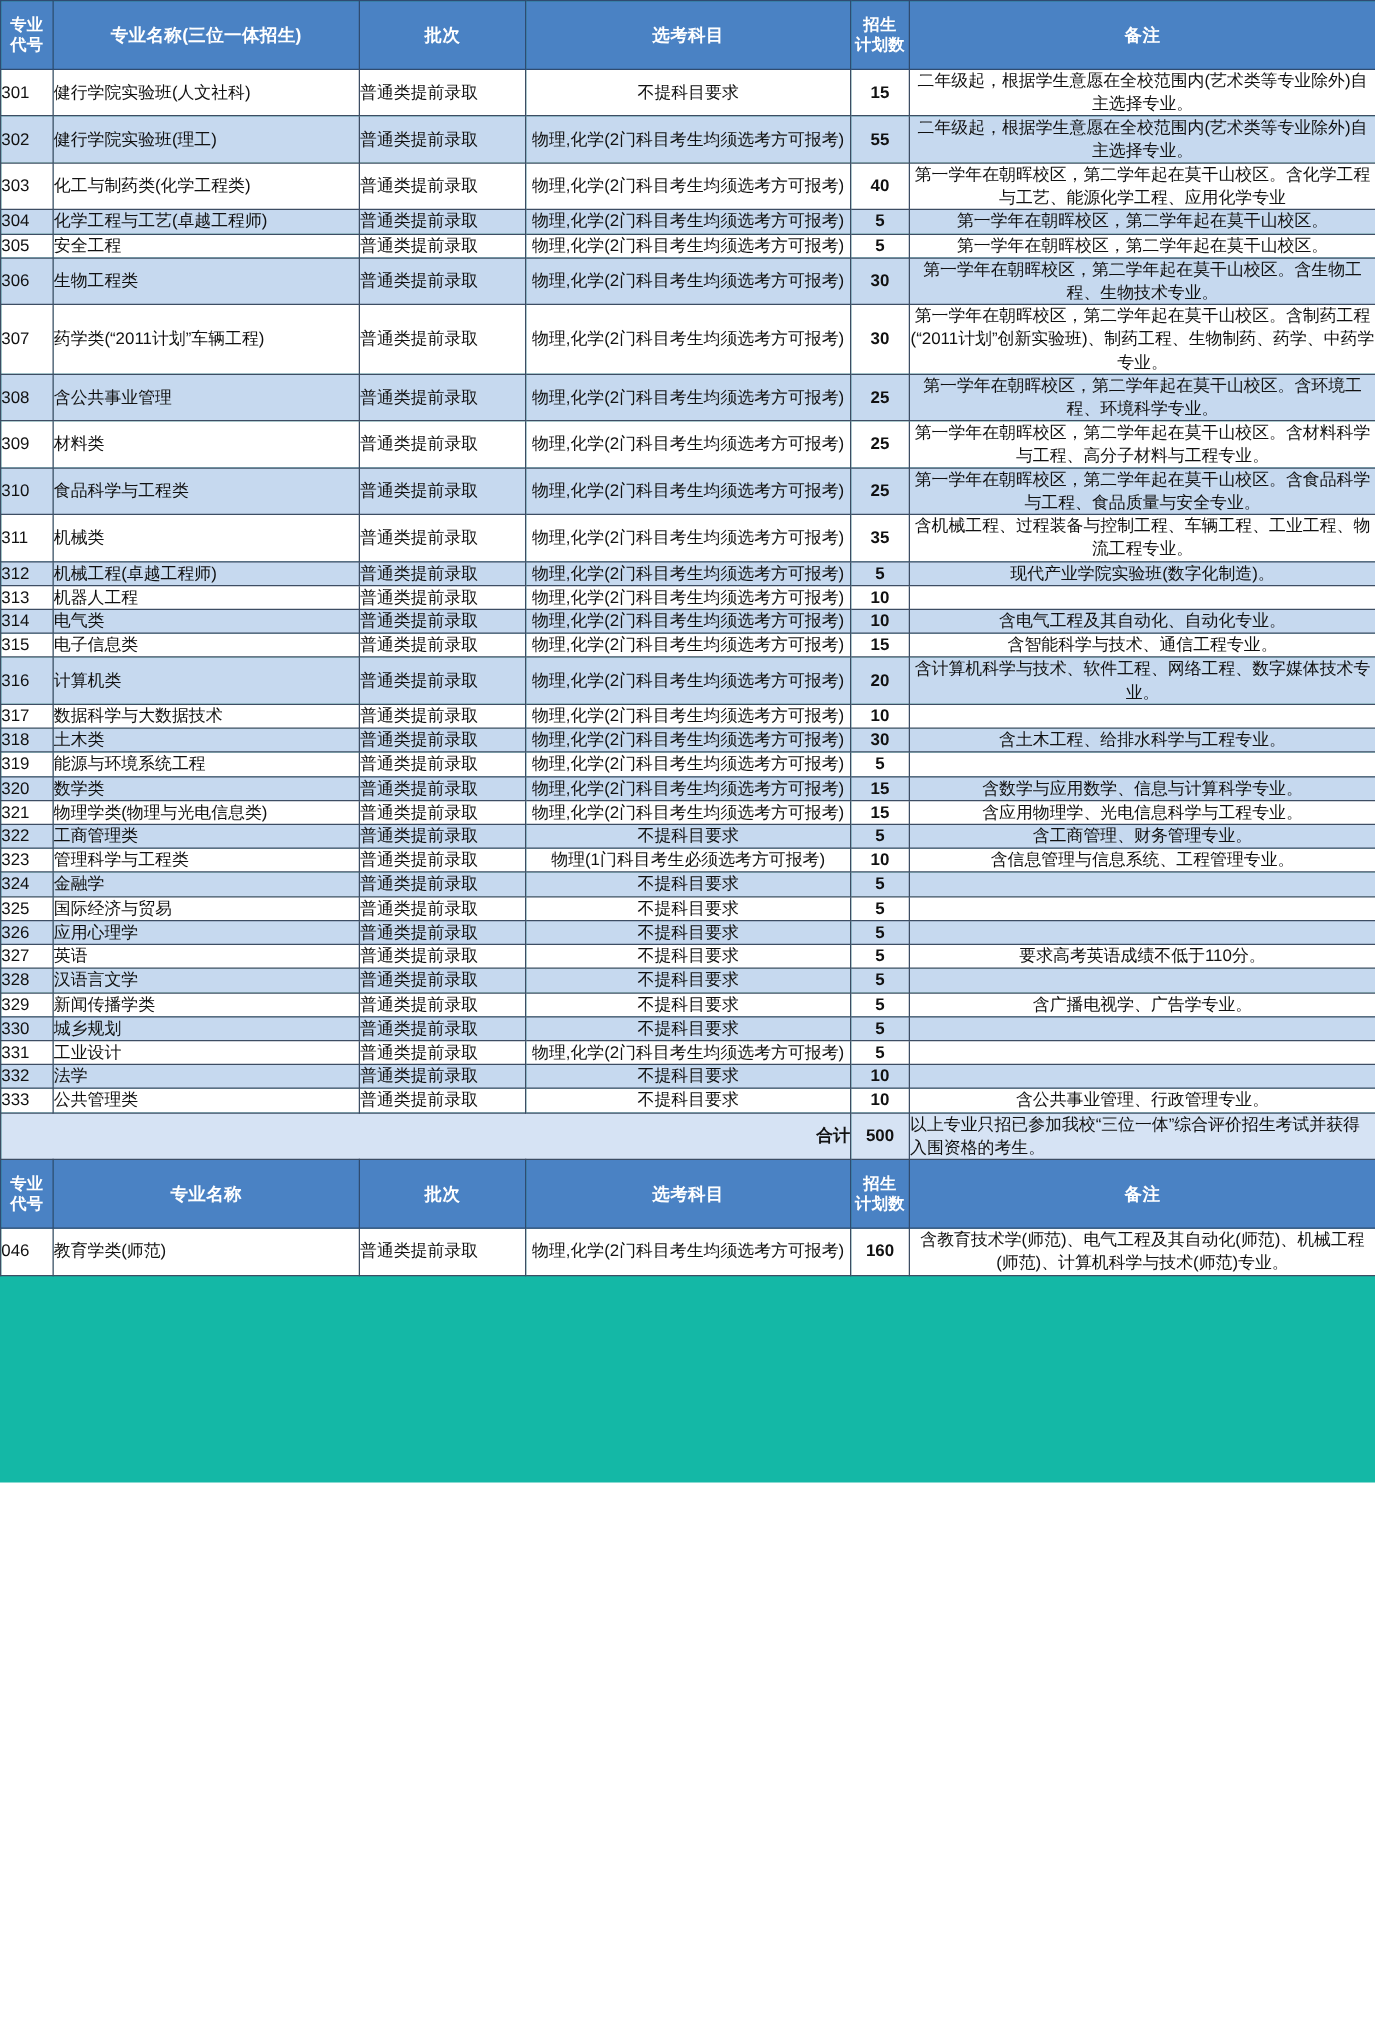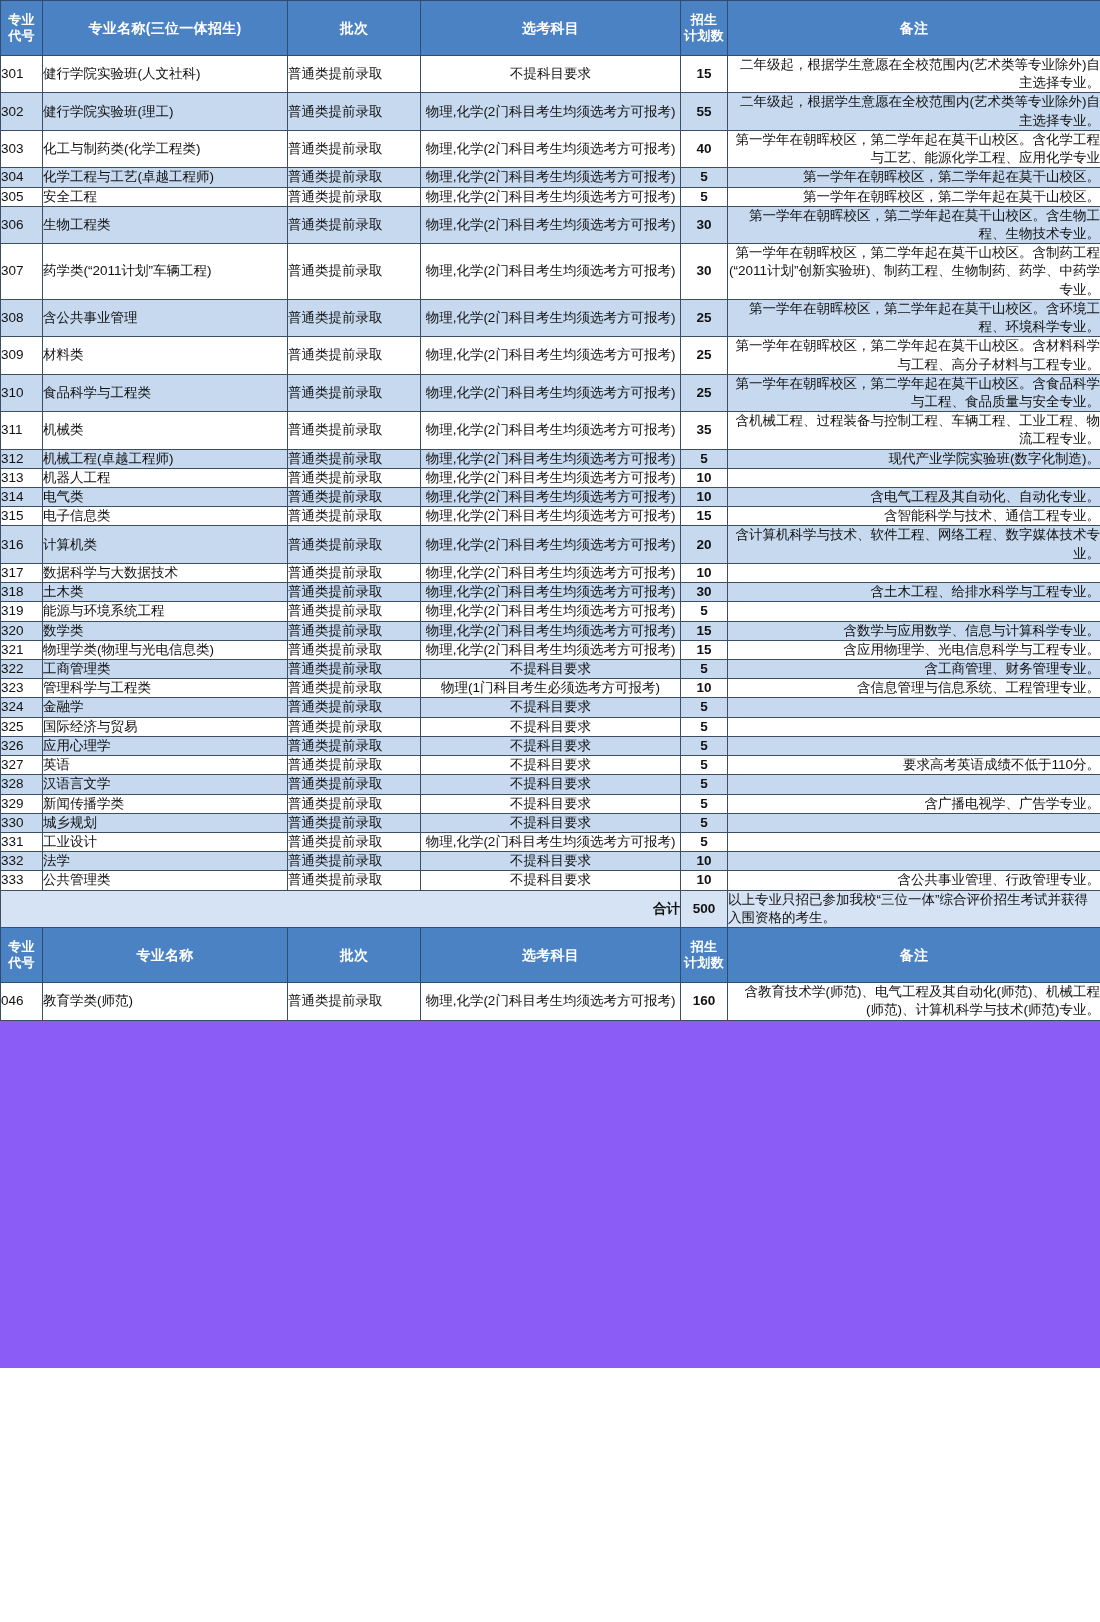--- a/index.html
+++ b/index.html
@@ -10,24 +10,24 @@
   body {
     width: 1100px;
     height: 1622px;
     font-family: "Liberation Sans", "DejaVu Sans", sans-serif;
     color: #111111;
     overflow: hidden;
   }
 
   .sheet {
     width: 1100px;
-    height: 1368px;
+    height: 1186px;
     box-sizing: border-box;
     position: relative;
-    background: #8b5cf6;
+    background: #14b8a6;
   }
 
   table.plan {
     width: 1100px;
     border-collapse: collapse;
     table-layout: fixed;
   }
 
   table.plan col.c-code   { width: 42px;  }
   table.plan col.c-name   { width: 245px; }
@@ -83,21 +83,21 @@
     padding-left: 5px;
     font-size: 13px;
   }
   td.num {
     text-align: center;
     font-weight: bold;
     font-size: 14px;
     margin-top: 16px;
   }
   td.note {
-    text-align: right;
+    text-align: center;
     padding-left: 5px;
     padding-right: 3px;
     font-size: 13px;
     line-height: 1.42;
   }
 
   tr.band-a td { background: #ffffff; }
   tr.band-b td { background: #c6d9ef; }
 
   

